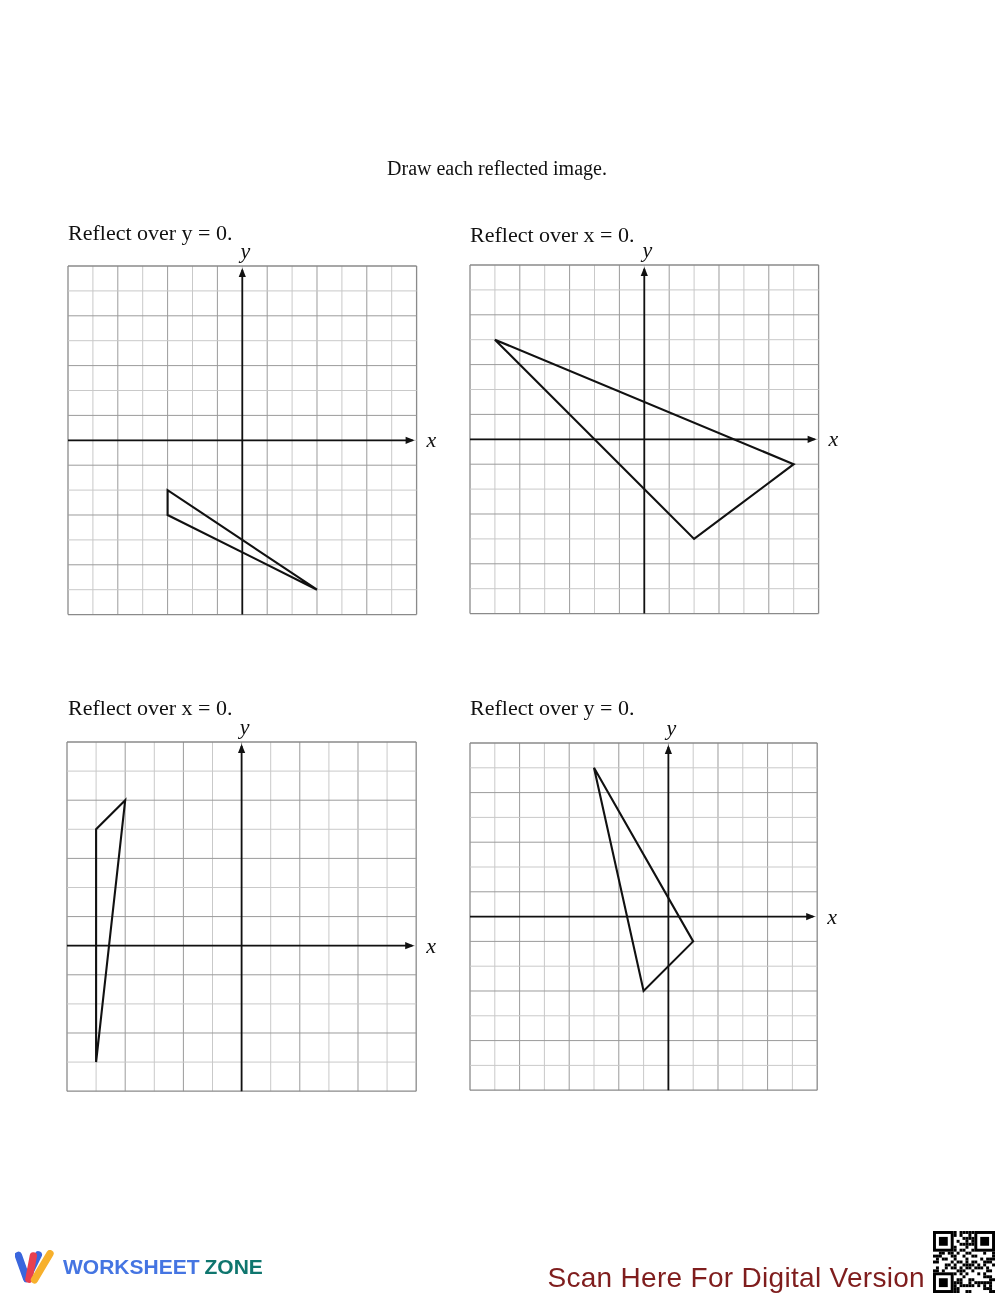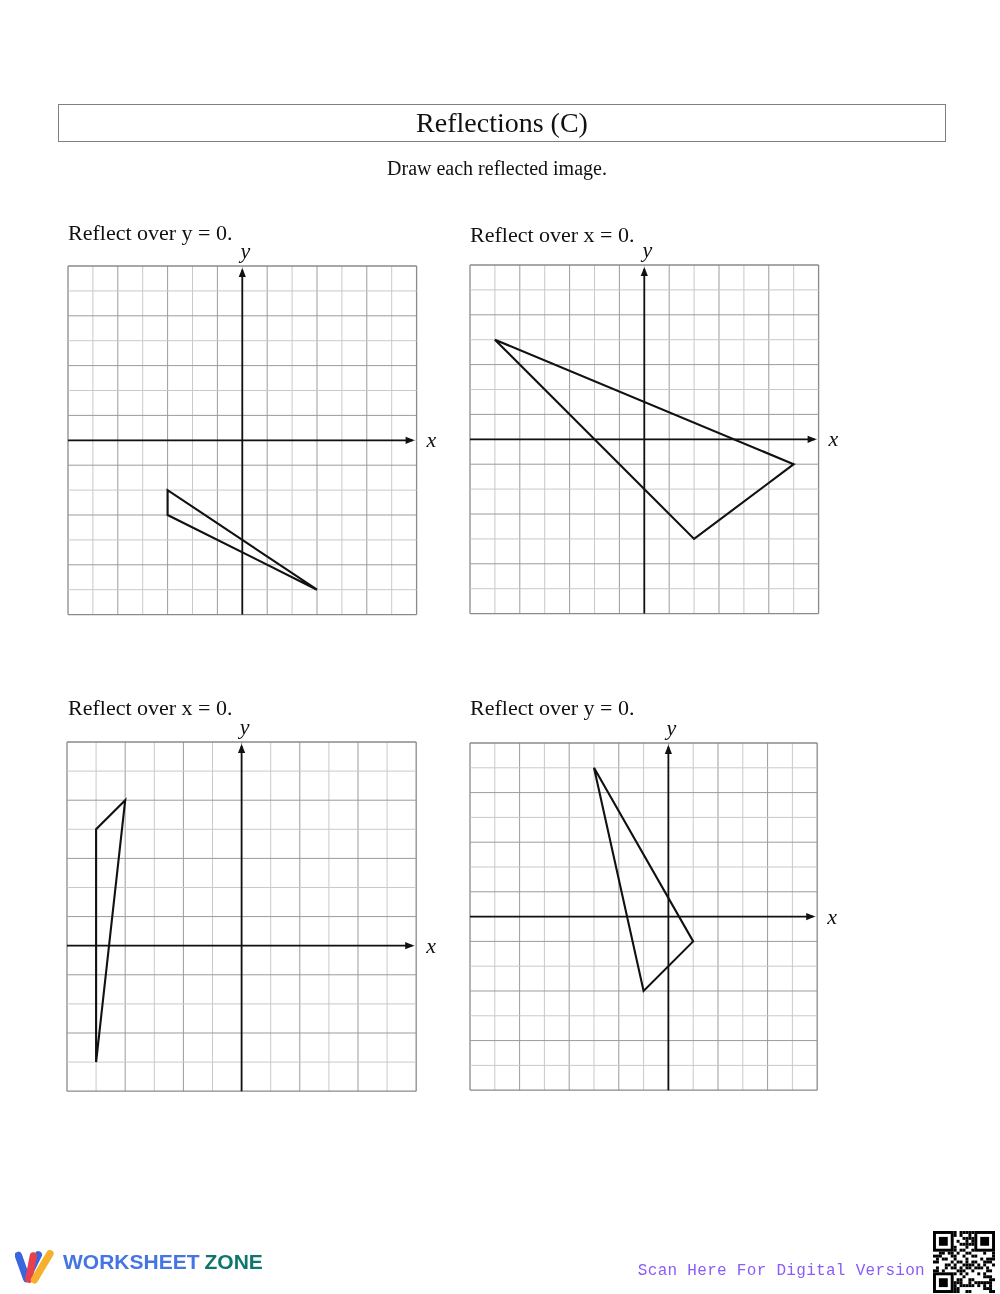--- a/index.html
+++ b/index.html
@@ -9,37 +9,34 @@
         border:1.5px solid #808080;display:flex;align-items:center;justify-content:center;}
   .title-text{font-size:28px;}
   .subtitle{position:absolute;left:0;top:157px;width:994px;text-align:center;font-size:20px;}
   .instruction{position:absolute;font-size:22px;white-space:nowrap;}
   #instr-0{left:68px;top:220px;}
   #instr-1{left:470px;top:222px;}
   #instr-2{left:68px;top:695px;}
   #instr-3{left:470px;top:695px;}
   svg.panel{position:absolute;overflow:visible;}
   .axis-label{font-family:"Liberation Serif", serif;font-style:italic;font-size:22px;fill:#111;}
-  .footer-brand{position:absolute;left:15px;top:1250px;display:flex;
+  .footer-brand{position:absolute;left:15px;top:1250px;display:flex;align-items:center;
         font-family:"Liberation Sans", sans-serif;font-weight:bold;font-size:21px;}
   .brand-mark{width:40px;height:34px;margin-right:8px;}
   .brand-blue{color:#4575e2;}
   .brand-amber{color:#0f766e;margin-left:5px;}
-  .scan-text{position:absolute;right:75px;top:1262px;font-family:Liberation Mono, monospace;
-        font-size:16px;color:#8b5cf6;letter-spacing:0.3px;white-space:nowrap;}
+  .scan-text{position:absolute;right:75px;top:1262px;font-family:Liberation Sans, sans-serif;
+        font-size:28px;color:#7f1d1d;letter-spacing:0.3px;white-space:nowrap;}
   #qr{position:absolute;left:933px;top:1231px;width:62px;height:62px;}
 </style>
 </head>
 <body>
 
 <div class="page">
 
-  <div class="title-box">
-    <span class="title-text">Reflections (C)</span>
-  </div>
 
   <div class="subtitle">Draw each reflected image.</div>
 
   <span class="instruction" id="instr-0">Reflect over y = 0.</span>
   <span class="instruction" id="instr-1">Reflect over x = 0.</span>
   <span class="instruction" id="instr-2">Reflect over x = 0.</span>
   <span class="instruction" id="instr-3">Reflect over y = 0.</span>
 
   <svg class="panel" viewBox="52 228 422.59999999999997 398.59999999999997" style="left: 52px; top: 228px; width: 422.6px; height: 398.6px;">
       <g>

